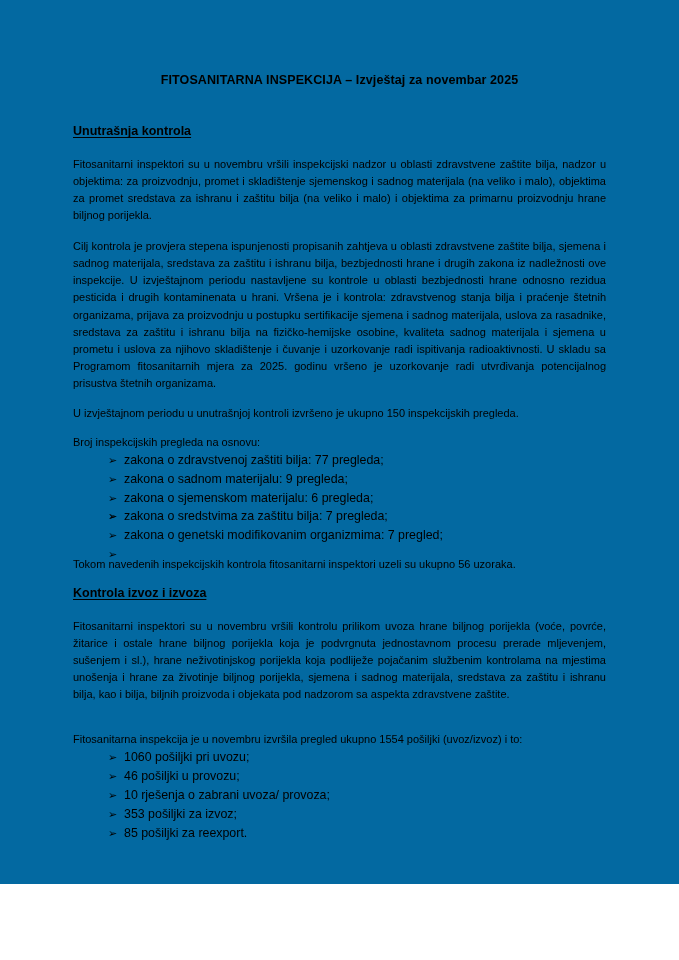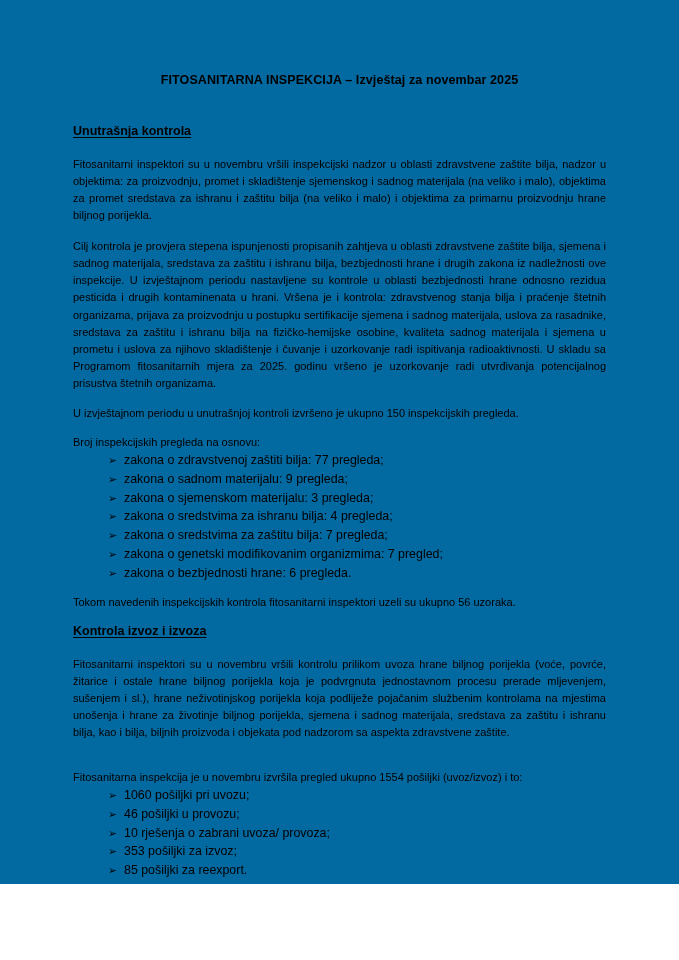--- a/index.html
+++ b/index.html
@@ -103,25 +103,25 @@
 
     <p class="para nojust">U izvještajnom periodu u unutrašnjoj kontroli izvršeno je ukupno 150 inspekcijskih pregleda.</p>
 
     <div class="sp-4"></div>
 
     <p class="para nojust">Broj inspekcijskih pregleda na osnovu:</p>
 
     <ul class="arrow-list">
       <li><span class="bullet">➢</span><span>zakona o zdravstvenoj zaštiti bilja: 77 pregleda;</span></li>
       <li><span class="bullet">➢</span><span>zakona o sadnom materijalu: 9 pregleda;</span></li>
-      <li><span class="bullet">➢</span><span>zakona o sjemenskom materijalu: 3 pregleda;</span></li>
-      <li><span class="bullet">➢</span><span>zakona o sredstvima za ishranu bilja: 4 pregleda;</span></li>
+      <li><span class="bullet">➢</span><span>zakona o sjemenskom materijalu: 6 pregleda;</span></li>
+      <li><span class="bullet">➢</span></li>
       <li><span class="bullet">➢</span><span>zakona o sredstvima za zaštitu bilja: 7 pregleda;</span></li>
       <li><span class="bullet">➢</span><span>zakona o genetski modifikovanim organizmima: 7 pregled;</span></li>
-      <li><span class="bullet">➢</span><span>zakona o bezbjednosti hrane: 6 pregleda.</span></li>
+      <li><span class="bullet">➢</span></li>
     </ul>
 
     <div class="sp-5"></div>
 
     <p class="para nojust">Tokom navedenih inspekcijskih kontrola fitosanitarni inspektori uzeli su ukupno 56 uzoraka.</p>
 
     <div class="sp-4"></div>
 
     <h2 class="section-heading"><span class="u">Kontrola izvoz i izvoza</span></h2>
 

